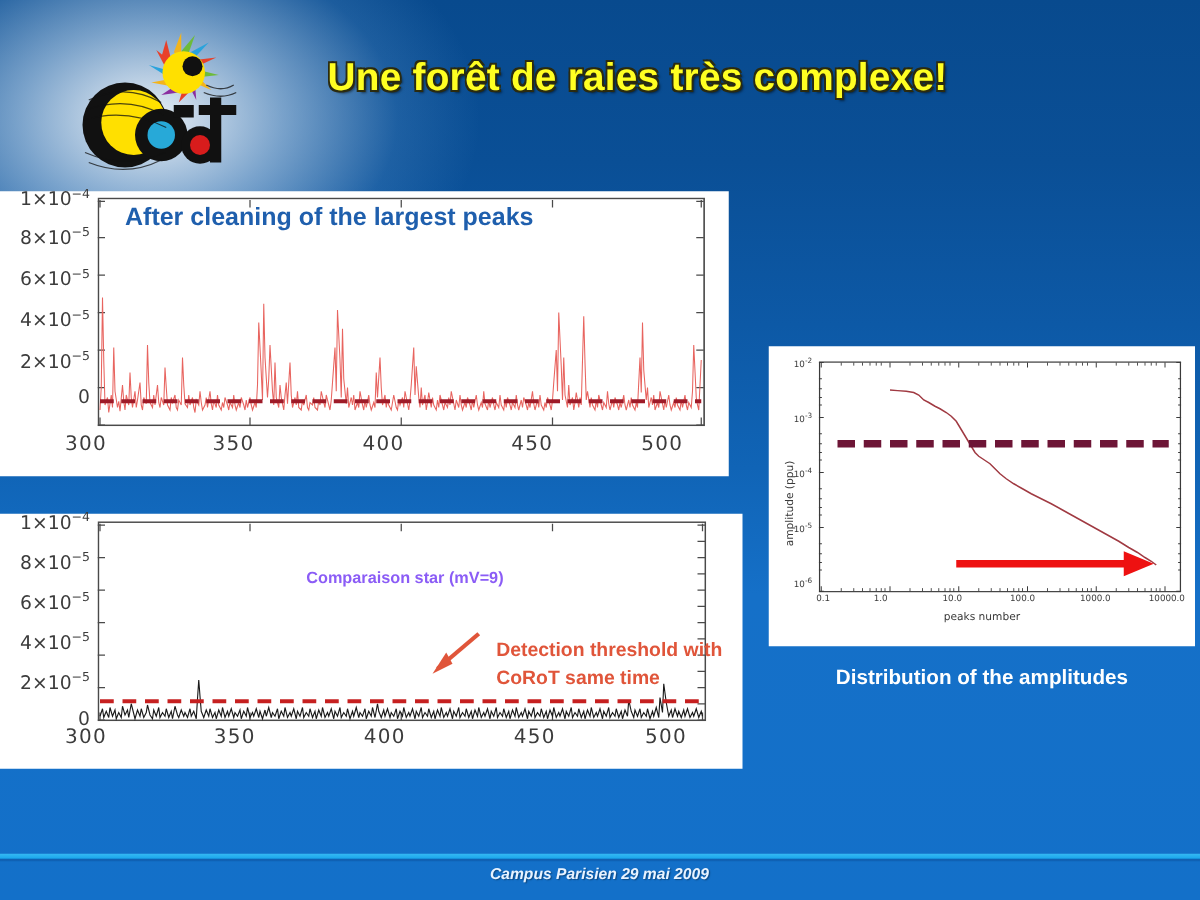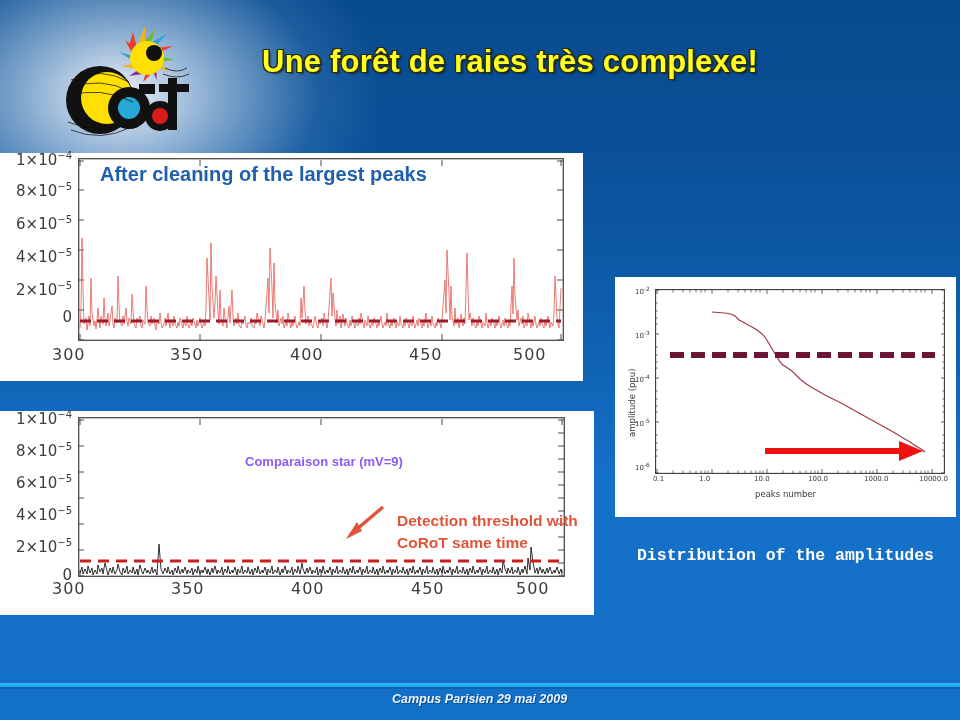--- a/index.html
+++ b/index.html
@@ -396,20 +396,20 @@
 
       <line x1="15" y1="66" x2="280" y2="66" stroke="#6d1536" stroke-width="6" stroke-dasharray="14 7"></line>
 
       <g>
         <line x1="110" y1="162" x2="250" y2="162" stroke="#ee1111" stroke-width="6"></line>
         <polygon points="268,162 244,152 244,172" fill="#ee1111"></polygon>
       </g>
     </svg>
   </div>
 
-  <div class="caption" style="left:615px; top:546px; width:341px;font-family:Liberation Mono, monospace;">Distribution of the amplitudes</div>
+  <div class="caption" style="left:615px; top:533px; width:341px;">Distribution of the amplitudes</div>
 
   <div class="footline"></div>
   <div class="footline2"></div>
   <div class="foottext">Campus Parisien 29 mai 2009</div>
   <div class="pagenum">21</div>
 
 </div>
 
 </body></html>

